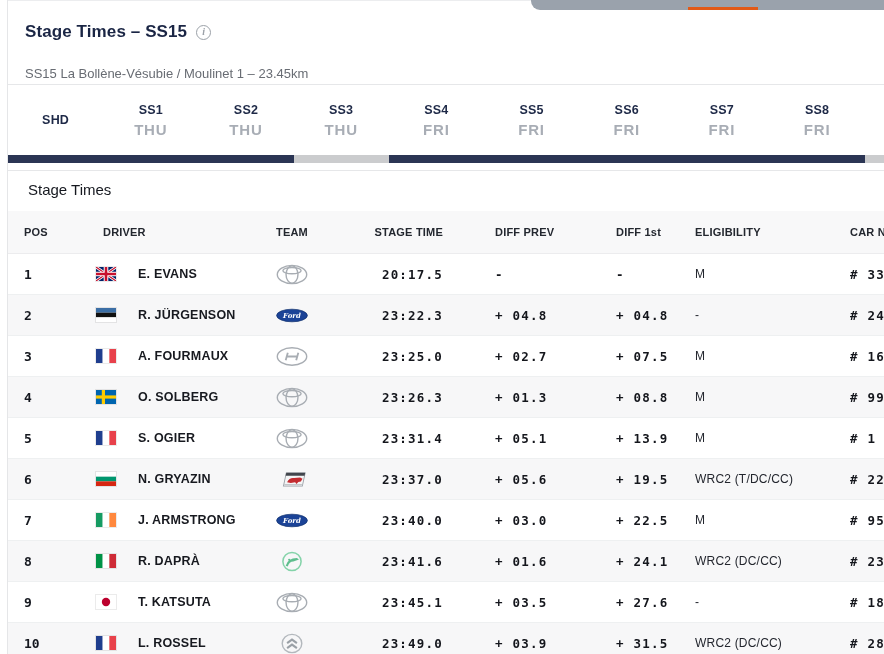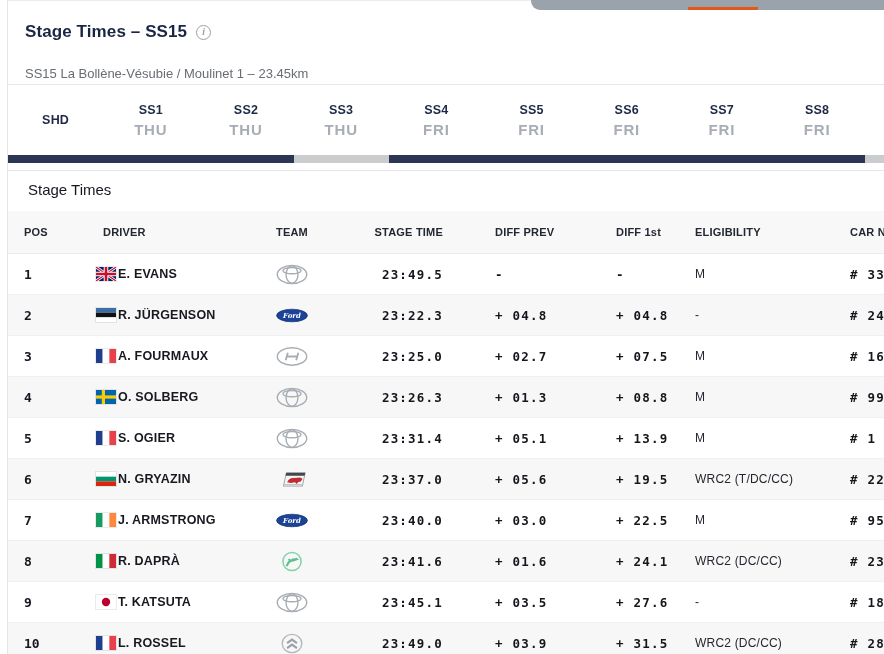--- a/index.html
+++ b/index.html
@@ -48,21 +48,21 @@
   .c3{text-align:right}
   .c4{padding-left:52px}
   .c5{padding-left:71px}
   .c6{padding-left:39px}
   .c7{padding-left:0}
 
   .tr{height:40px;border-bottom:1px solid #eef0f1;background:#fff;cursor:pointer}
   .tr.alt{background:#f7f7f8}
   .mono{font-family:"DejaVu Sans Mono",monospace;font-weight:bold;font-size:12.5px;letter-spacing:1.2px;color:#14161c;white-space:nowrap}
   .td.pos{font-family:"DejaVu Sans Mono",monospace;font-weight:bold;font-size:13px;color:#15181f}
-  .td.driver{display:flex;align-items:center;gap:2px;padding-left:0}
+  .td.driver{display:flex;align-items:center;gap:22px;padding-left:0}
   .flag{width:20px;height:14px;display:inline-block;box-shadow:0 0 0 1px rgba(0,0,0,.08);flex:0 0 auto}
   .flag svg{display:block}
   .name{font-size:12.5px;font-weight:600;color:#17191f;letter-spacing:.2px;white-space:nowrap}
   .td.team{display:flex;justify-content:center;align-items:center}
   .logo{width:34px;height:22px;display:flex;align-items:center;justify-content:center}
   .td.elig{font-size:12px;color:#23262e;letter-spacing:.2px;white-space:nowrap}
 </style>
 </head>
 <body>
 
@@ -161,21 +161,21 @@
           </div>
           <div class="td team">
             <span class="logo">
               <svg viewBox="0 0 48 30" width="34" height="21">
                 <ellipse cx="24" cy="15" rx="21" ry="13" fill="none" stroke="#a8adb3" stroke-width="2"></ellipse>
                 <ellipse cx="24" cy="15" rx="8.5" ry="12.5" fill="none" stroke="#a8adb3" stroke-width="2"></ellipse>
                 <ellipse cx="24" cy="9.5" rx="13" ry="4.5" fill="none" stroke="#a8adb3" stroke-width="2"></ellipse>
               </svg>
             </span>
           </div>
-          <div class="td mono c3">23:49.5</div>
+          <div class="td mono c3">20:17.5</div>
           <div class="td mono c4">-</div>
           <div class="td mono c5">-</div>
           <div class="td elig c6">M</div>
           <div class="td mono c7"># 33</div>
         </div>
         <div class="tr grid alt">
           <div class="td pos c0">2</div>
           <div class="td driver">
             <span class="flag">
               <svg viewBox="0 0 20 14" width="20" height="14">

